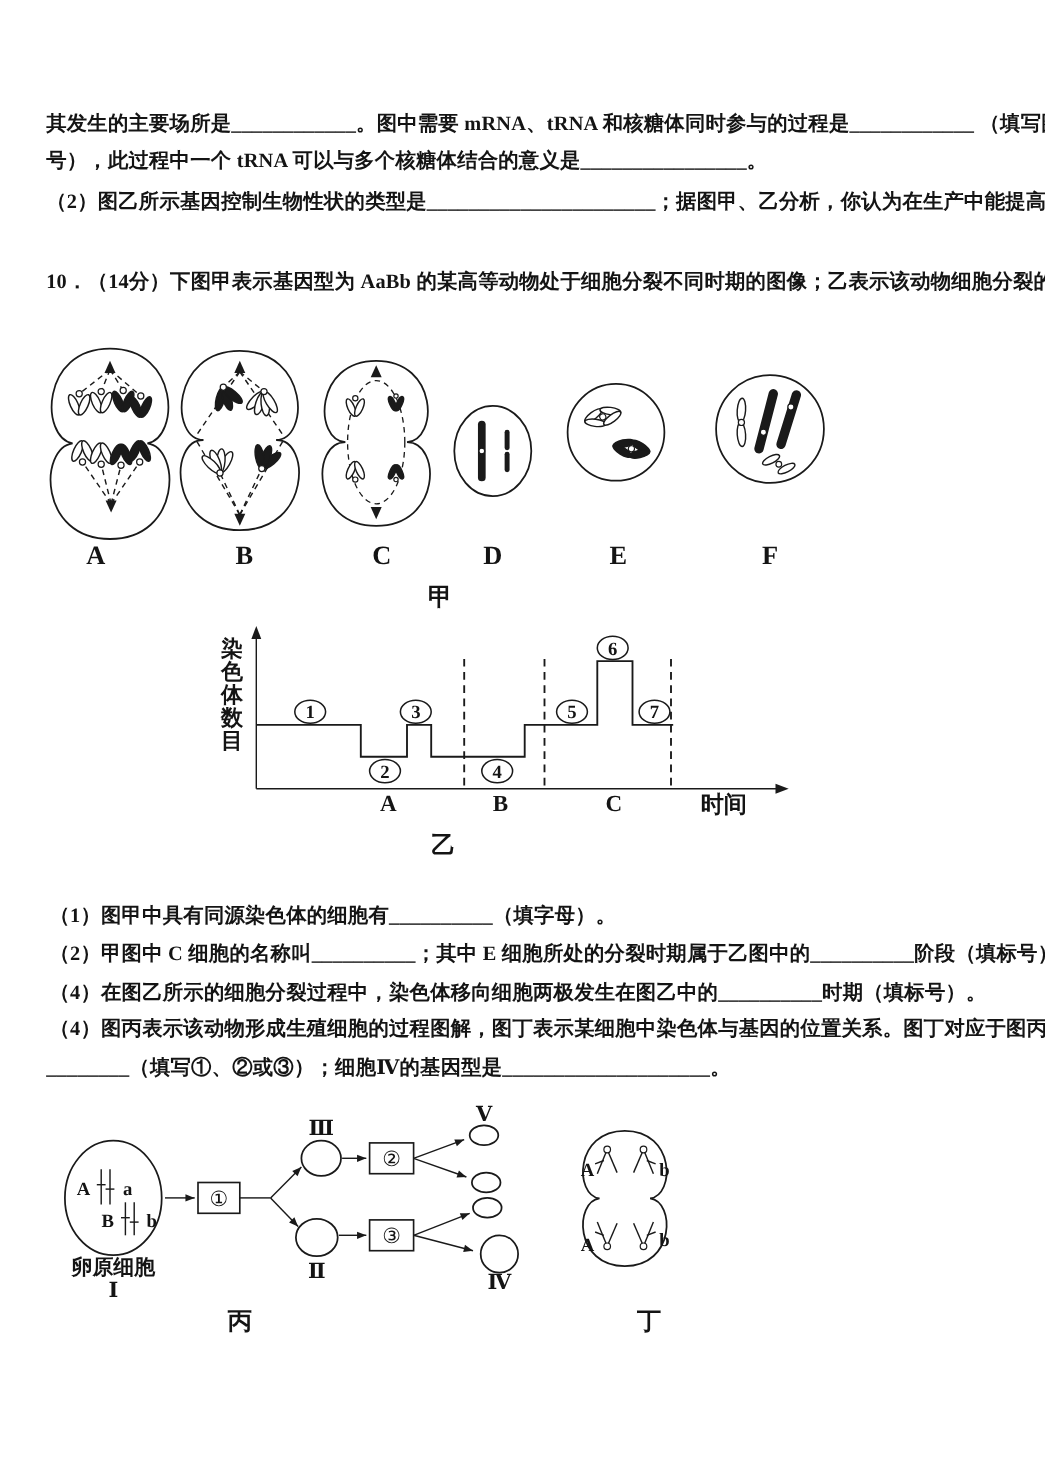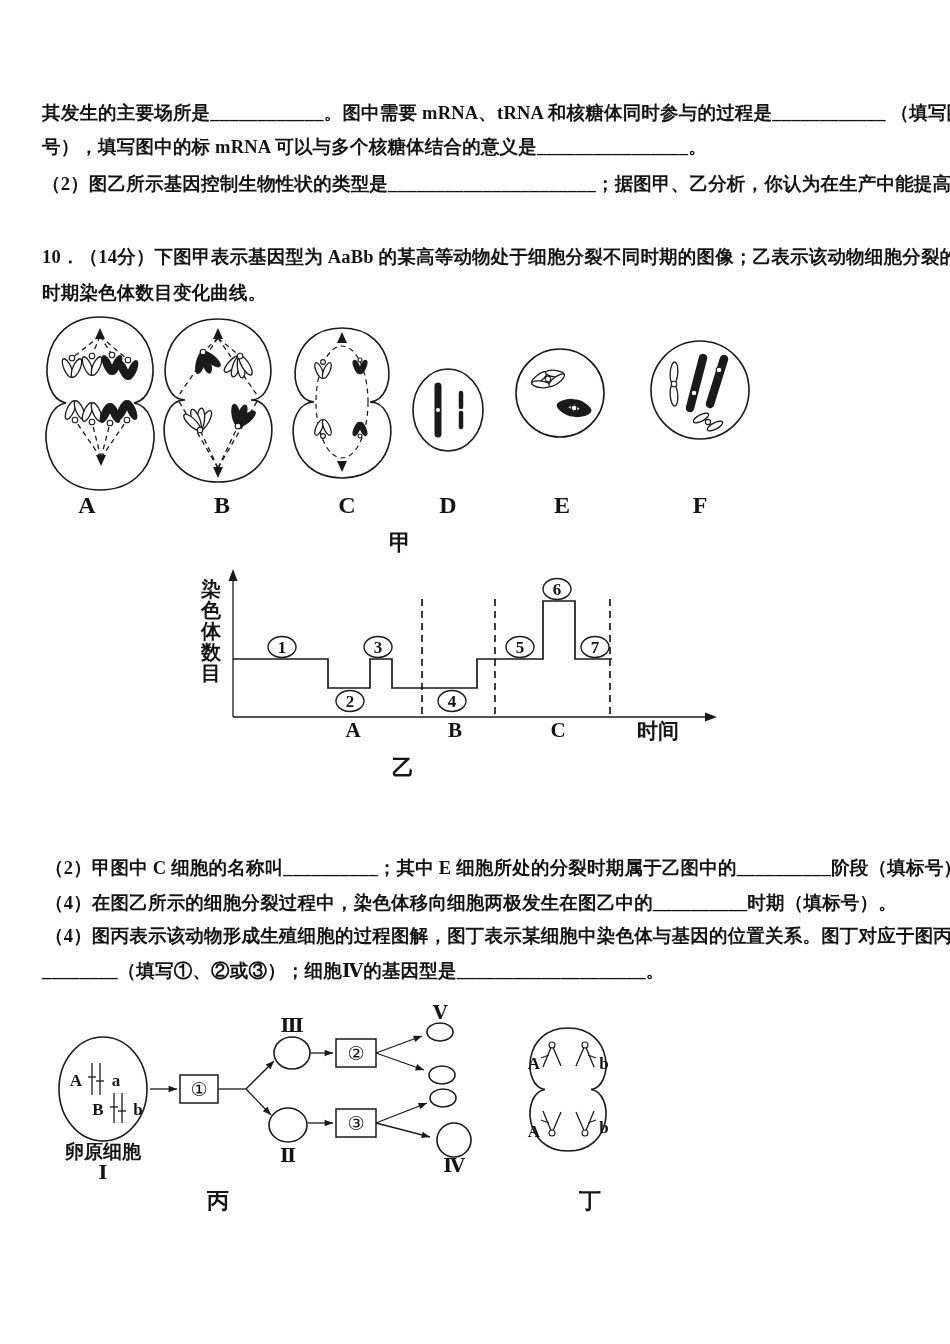--- a/index.html
+++ b/index.html
@@ -17,25 +17,24 @@
   .rn{font-size:19px}
   .gl{font-size:17px}
   .circ{font-family:"DejaVu Sans",sans-serif;font-size:19px;font-weight:normal}
 </style>
 </head>
 <body>
 
 <div class="page">
 
   <div class="tl" style="top:100px">其发生的主要场所是____________。图中需要 mRNA、tRNA 和核糖体同时参与的过程是____________ （填写图中的标</div>
-  <div class="tl" style="top:134px">号），填写图中的标 mRNA 可以与多个核糖体结合的意义是________________。</div>
+  <div class="tl" style="top:134px">号），此过程中一个 tRNA 可以与多个核糖体结合的意义是________________。</div>
   <div class="tl" style="top:171px">（2）图乙所示基因控制生物性状的类型是______________________；据图甲、乙分析，你认为在生产中能提高油菜产油</div>
 
   <div class="tl" style="top:244px">10．（14分）下图甲表示基因型为 AaBb 的某高等动物处于细胞分裂不同时期的图像；乙表示该动物细胞分裂的不同</div>
-  <div class="tl" style="top:280px">时期染色体数目变化曲线。</div>
 
   <svg id="fig-jia" style="left:40px;top:312px" width="745" height="250" viewBox="0 0 745 250">
     <g id="jia-g">
         <g>
           <path d="M 60 5 C 123.45 5 123.45 85.84 94 91 C 124.80000000000001 95.44 124.80000000000001 178 60 178 C -4.800000000000011 178 -4.800000000000011 95.44 26 91 C -3.450000000000003 85.84 -3.450000000000003 5 60 5 Z" fill="#fff" stroke="#1a1a1a" stroke-width="1.6"></path>
           <polygon points="55,27 65,27 60,16" fill="#1a1a1a"></polygon>
           <polygon points="56,143 66,143 61,154" fill="#1a1a1a"></polygon>
           <line x1="60" y1="24" x2="32" y2="46" stroke="#1a1a1a" stroke-width="1.3" stroke-dasharray="5 4"></line>
           <line x1="60" y1="24" x2="52" y2="44" stroke="#1a1a1a" stroke-width="1.3" stroke-dasharray="5 4"></line>
           <line x1="60" y1="24" x2="72" y2="43" stroke="#1a1a1a" stroke-width="1.3" stroke-dasharray="5 4"></line>
@@ -195,20 +194,21 @@
         <text x="21" y="31" font-size="20">染</text>
         <text x="21" y="52" font-size="20">色</text>
         <text x="21" y="73" font-size="20">体</text>
         <text x="21" y="94" font-size="20">数</text>
         <text x="21" y="115" font-size="20">目</text>
       </g>
     <text x="447" y="173" style="text-anchor:start" font-size="21">时间</text>
     <text class="cap" x="213" y="210">乙</text>
   </svg>
 
+  <div class="tl qline" style="top:820px">（1）图甲中具有同源染色体的细胞有__________（填字母）。</div>
   <div class="tl qline" style="top:855px">（2）甲图中 C 细胞的名称叫__________；其中 E 细胞所处的分裂时期属于乙图中的__________阶段（填标号）。</div>
   <div class="tl qline" style="top:890px">（4）在图乙所示的细胞分裂过程中，染色体移向细胞两极发生在图乙中的__________时期（填标号）。</div>
   <div class="tl qline" style="top:923px">（4）图丙表示该动物形成生殖细胞的过程图解，图丁表示某细胞中染色体与基因的位置关系。图丁对应于图丙中的__</div>
   <div class="tl" style="top:958px">________（填写①、②或③）；细胞Ⅳ的基因型是____________________。</div>
 
   <svg id="fig-bingding" style="left:40px;top:1005px" width="705" height="215" viewBox="0 0 705 215">
     <g id="bing-g">
         <g>
           <ellipse cx="63" cy="84" rx="44" ry="52" fill="#fff" stroke="#1a1a1a" stroke-width="1.6"></ellipse>
           <line x1="52" y1="58" x2="52" y2="90" stroke="#1a1a1a" stroke-width="1.3"></line>

